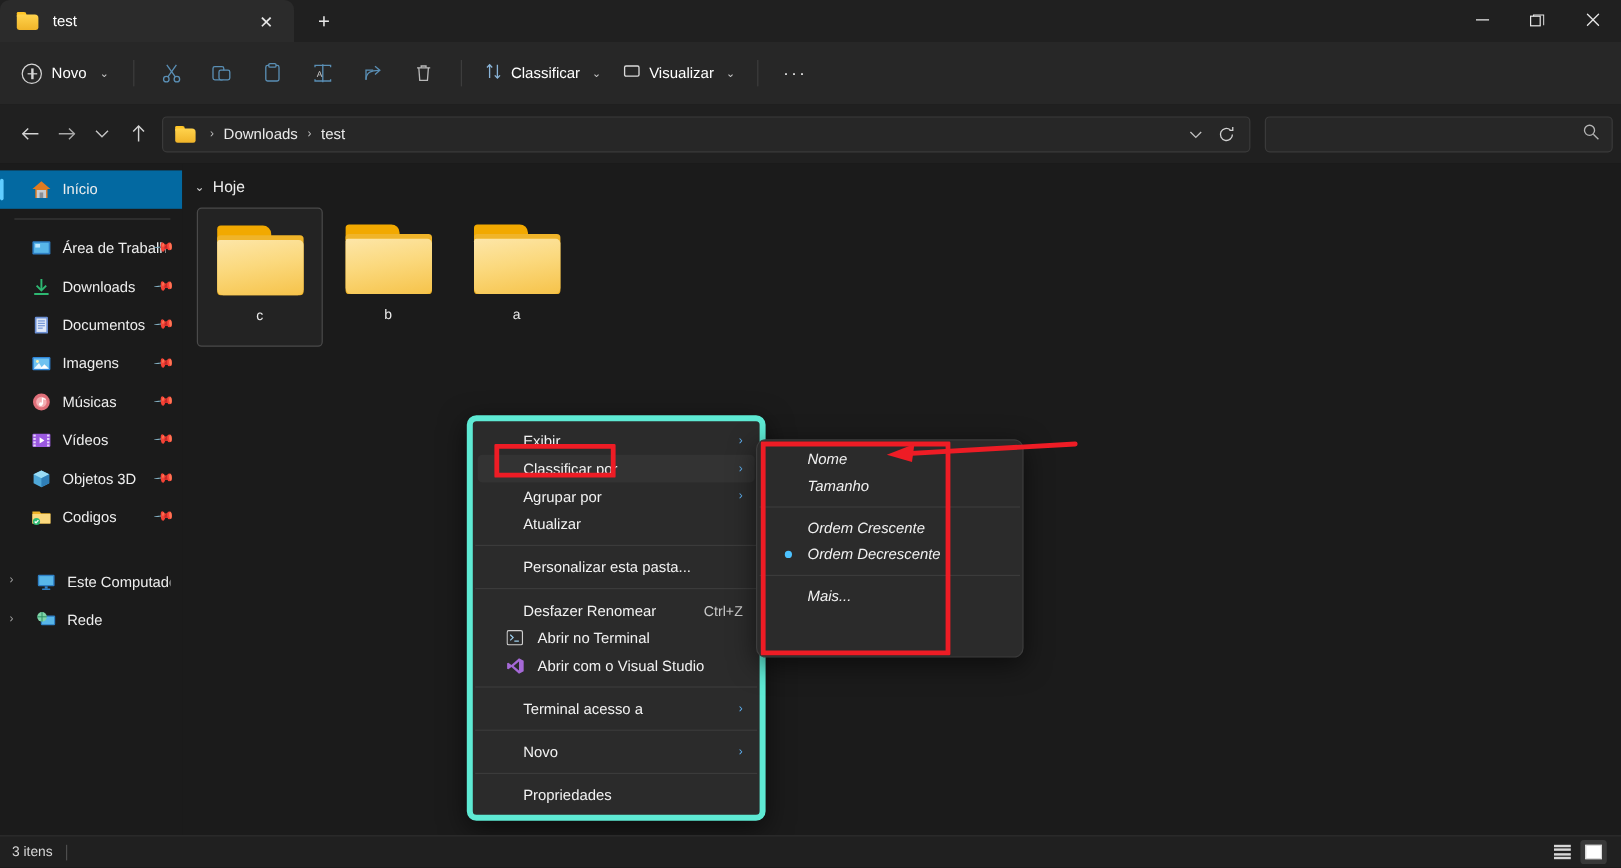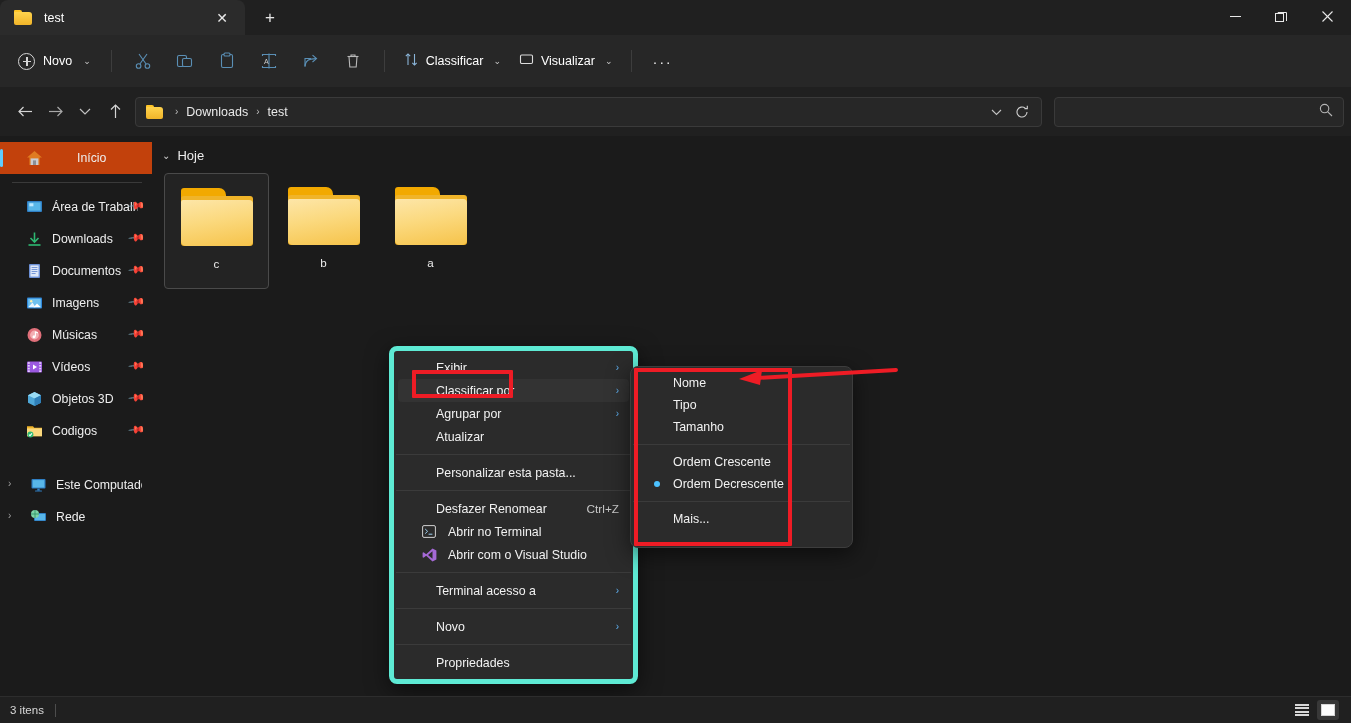--- a/index.html
+++ b/index.html
@@ -124,21 +124,21 @@
   .sidebar {
     position: absolute; left: 0; top: 136px; width: 152px; height: 560px;
     background: #1b1b1b; overflow: hidden;
     padding-top: 6px;
   }
   .side-item {
     height: 32px; display: flex; align-items: center;
     padding-left: 26px; position: relative; color: #eeeeee; font-size: 12.3px;
     white-space: nowrap;
   }
-  .side-item.selected { background: #c2410c; gap: 25px; }
+  .side-item.selected { background: #0369a1; }
   .side-item.selected:before {
     content: ''; position: absolute; left: 0; top: 7px; width: 3px; height: 18px;
     background: #60cdff; border-radius: 2px;
   }
   .side-ico { width: 17px; height: 17px; margin-right: 9px; flex: 0 0 auto; position: relative; }
   .side-label { overflow: hidden; text-overflow: clip; max-width: 86px; }
   .pin {
     position: absolute; right: 8px; top: 9px; color: #9a9a9a; font-size: 11px;
     transform: rotate(40deg);
   }
@@ -222,21 +222,21 @@
 
   
   .submenu {
     position: absolute; left: 630px; top: 366px; width: 223px; height: 182px;
     background: #2b2b2b; border: 1px solid #3d3d3d; border-radius: 8px;
     padding: 5px 0; box-shadow: 0 6px 22px rgba(0,0,0,.55);
   }
   .sub-item {
     height: 22px; display: flex; align-items: center;
     padding-left: 14px; color: #f2f2f2; font-size: 12.4px;
-    position: relative; margin: 0 4px; border-radius: 4px;
+    position: relative; margin: 0 4px; border-radius: 4px; font-style: italic;
   }
   .sub-bullet {
     width: 16px; flex: 0 0 auto; display:flex; align-items:center; justify-content:center;
   }
   .sub-bullet i {
     width: 6px; height: 6px; border-radius: 50%; background: #4cc2ff; display: block;
   }
   .sub-label { margin-left: 8px; }
   .sub-div { height: 1px; background: #3b3b3b; margin: 6px 2px; }
 
@@ -680,24 +680,20 @@
   </div>
 </div>
 
 <div class="submenu">
   <div class="sub-item">
     <span class="sub-bullet"></span>
     <span class="sub-label">Nome</span>
   </div>
   <div class="sub-item">
     <span class="sub-bullet"></span>
-    <span class="sub-label">Tipo</span>
-  </div>
-  <div class="sub-item">
-    <span class="sub-bullet"></span>
     <span class="sub-label">Tamanho</span>
   </div>
 
   <div class="sub-div"></div>
 
   <div class="sub-item">
     <span class="sub-bullet"></span>
     <span class="sub-label">Ordem Crescente</span>
   </div>
   <div class="sub-item">

